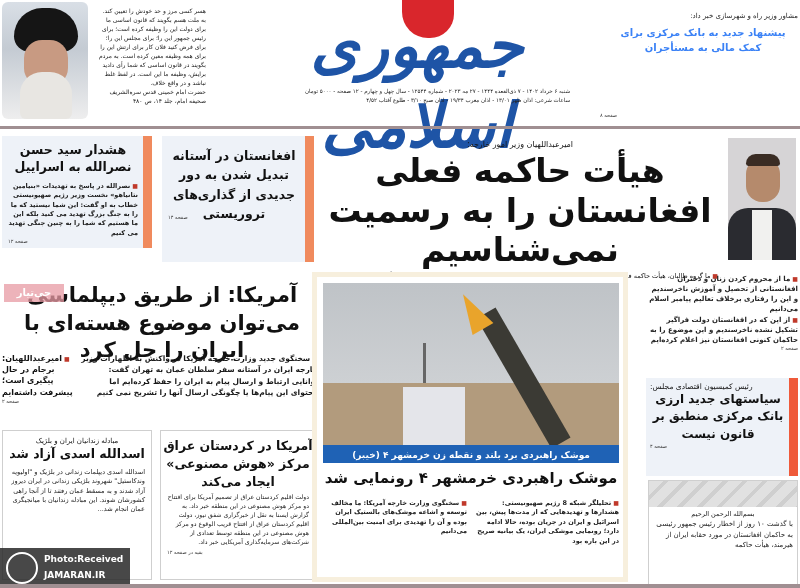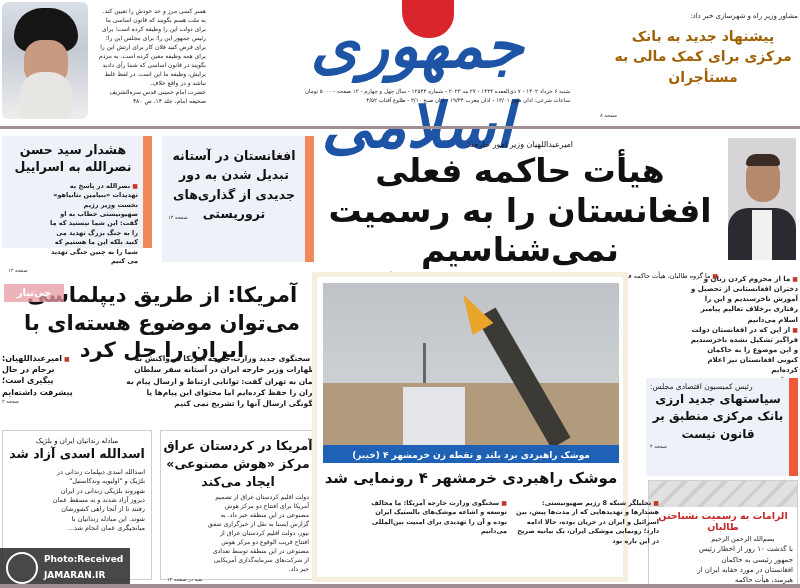--- a/index.html
+++ b/index.html
@@ -1,39 +1,39 @@
 <!DOCTYPE html>
 <html><head>
 <meta charset="utf-8">
 <style>
   * { box-sizing: border-box; margin: 0; padding: 0; }
   html, body { width: 800px; height: 588px; overflow: hidden; background: #ffffff; }
   body { font-family: "DejaVu Sans", sans-serif; color: #111; position: relative; direction: ltr; }
   .abs { position: absolute; }
   .rtl { direction: rtl; text-align: right; }
   .ctr { text-align: center; }
-  .small { font-size: 6.5px; line-height: 1.45; color: #222; margin-left: 40px; }
+  .small { font-size: 6.5px; line-height: 1.45; color: #222; }
   .pg { font-size: 5px; color: #333; }
   .bullet::before { content: "■ "; color: #c0392b; font-size: 6px; }
 
   
   #masthead { left: 0; top: 0; width: 800px; height: 126px; background: #fff; }
   #imam-photo { left: 2px; top: 2px; width: 86px; height: 117px; border-radius: 6px;
     background: linear-gradient(180deg,#d9dfe6 0%,#c4cbd3 40%,#eeeeee 100%); overflow: hidden; }
   #imam-photo .turban { position:absolute; left:12px; top:6px; width:64px; height:44px; border-radius:32px 32px 18px 18px; background:#151515; }
   #imam-photo .face { position:absolute; left:22px; top:38px; width:44px; height:46px; border-radius:18px; background:#c89a82; }
   #imam-photo .beard { position:absolute; left:18px; top:70px; width:52px; height:47px; border-radius:22px 22px 6px 6px; background:#e8e6e2; }
   #imam-quote { left: 96px; top: 6px; width: 110px; font-size: 6px; line-height: 1.5; color:#222; }
   #logo { left: 272px; top: 0; width: 290px; height: 90px; }
   #logo .splash { position:absolute; left:130px; top:0; width:52px; height:38px; background:#d9262c; border-radius:0 0 24px 26px; }
   #logo .word { position:absolute; left:0; top:6px; width:290px; text-align:center; font-family:"DejaVu Serif", serif; font-size:62px; font-weight:bold; color:#1e54a6; line-height:80px; font-style: italic; letter-spacing:-2px; }
   #dateline { left: 270px; top: 87px; width: 300px; font-size: 5.5px; line-height: 1.7; color:#222; }
   #topright { left: 608px; top: 12px; width: 190px; }
   #topright .kicker { font-size: 7px; color:#222; margin-bottom:6px; }
-  #topright .head { font-size: 14px; font-weight: bold; line-height: 1.45; text-align:center; color:#a16207; }
+  #topright .head { font-size: 10px; font-weight: bold; line-height: 1.45; text-align:center; color:#3b82f6; }
   #topright-pg { left: 600px; top: 112px; }
   #rule1 { left:0; top:126px; width:800px; height:3px; background:#a08f92; }
 
   
   .pinkbox { background: #eef2f8; }
   .orange-bar { position:absolute; top:0; width:9px; height:100%; background:#f08a5d; }
   #box-nasrallah { left:2px; top:136px; width:150px; height:112px; }
   #box-afghan { left:162px; top:136px; width:152px; height:126px; }
   .boxhead { font-size:12.5px; font-weight:bold; line-height:1.35; text-align:center; }
   #main-headline { left:322px; top:136px; width:396px; height:132px; }
@@ -157,21 +157,20 @@
   <div class="orange-bar" style="right:0;background:#ef5a3a"></div>
   <div style="padding:0 12px 0 4px;">
     <div class="kicker">رئیس کمیسیون اقتصادی مجلس:</div>
     <div class="head">سیاستهای جدید ارزی بانک مرکزی منطبق بر قانون نیست</div>
     <div class="pg" style="text-align:left">صفحه ۴</div>
   </div>
 </div>
 
 <div id="editorial" class="abs rtl">
   <div class="banner"></div>
-  <div class="title">الزامات به رسمیت نشناختن طالبان</div>
   <div class="small ctr" style="font-size:6.5px;margin-top:3px">بسم‌الله الرحمن الرحیم</div>
   <div class="small" style="padding:0 4px;font-size:7px">با گذشت ۱۰ روز از اخطار رئیس جمهور رئیسی به حاکمان افغانستان در مورد حقابه ایران از هیرمند، هیأت حاکمه</div>
 </div>
 
 <div id="us-headline" class="abs rtl">
   <div class="head">آمریکا: از طریق دیپلماسی می‌توان موضوع هسته‌ای با ایران را حل کرد</div>
 </div>
 <div id="jaras-tag" class="abs">جی‌تیار</div>
 <div id="us-lead" class="abs rtl">
   <div class="small bullet">سخنگوی جدید وزارت خارجه آمریکا در واکنش به اظهارات وزیر خارجه ایران در آستانه سفر سلطان عمان به تهران گفت: توانایی ارتباط و ارسال پیام به ایران را حفظ کرده‌ایم اما محتوای این پیام‌ها یا چگونگی ارسال آنها را تشریح نمی کنیم</div>

